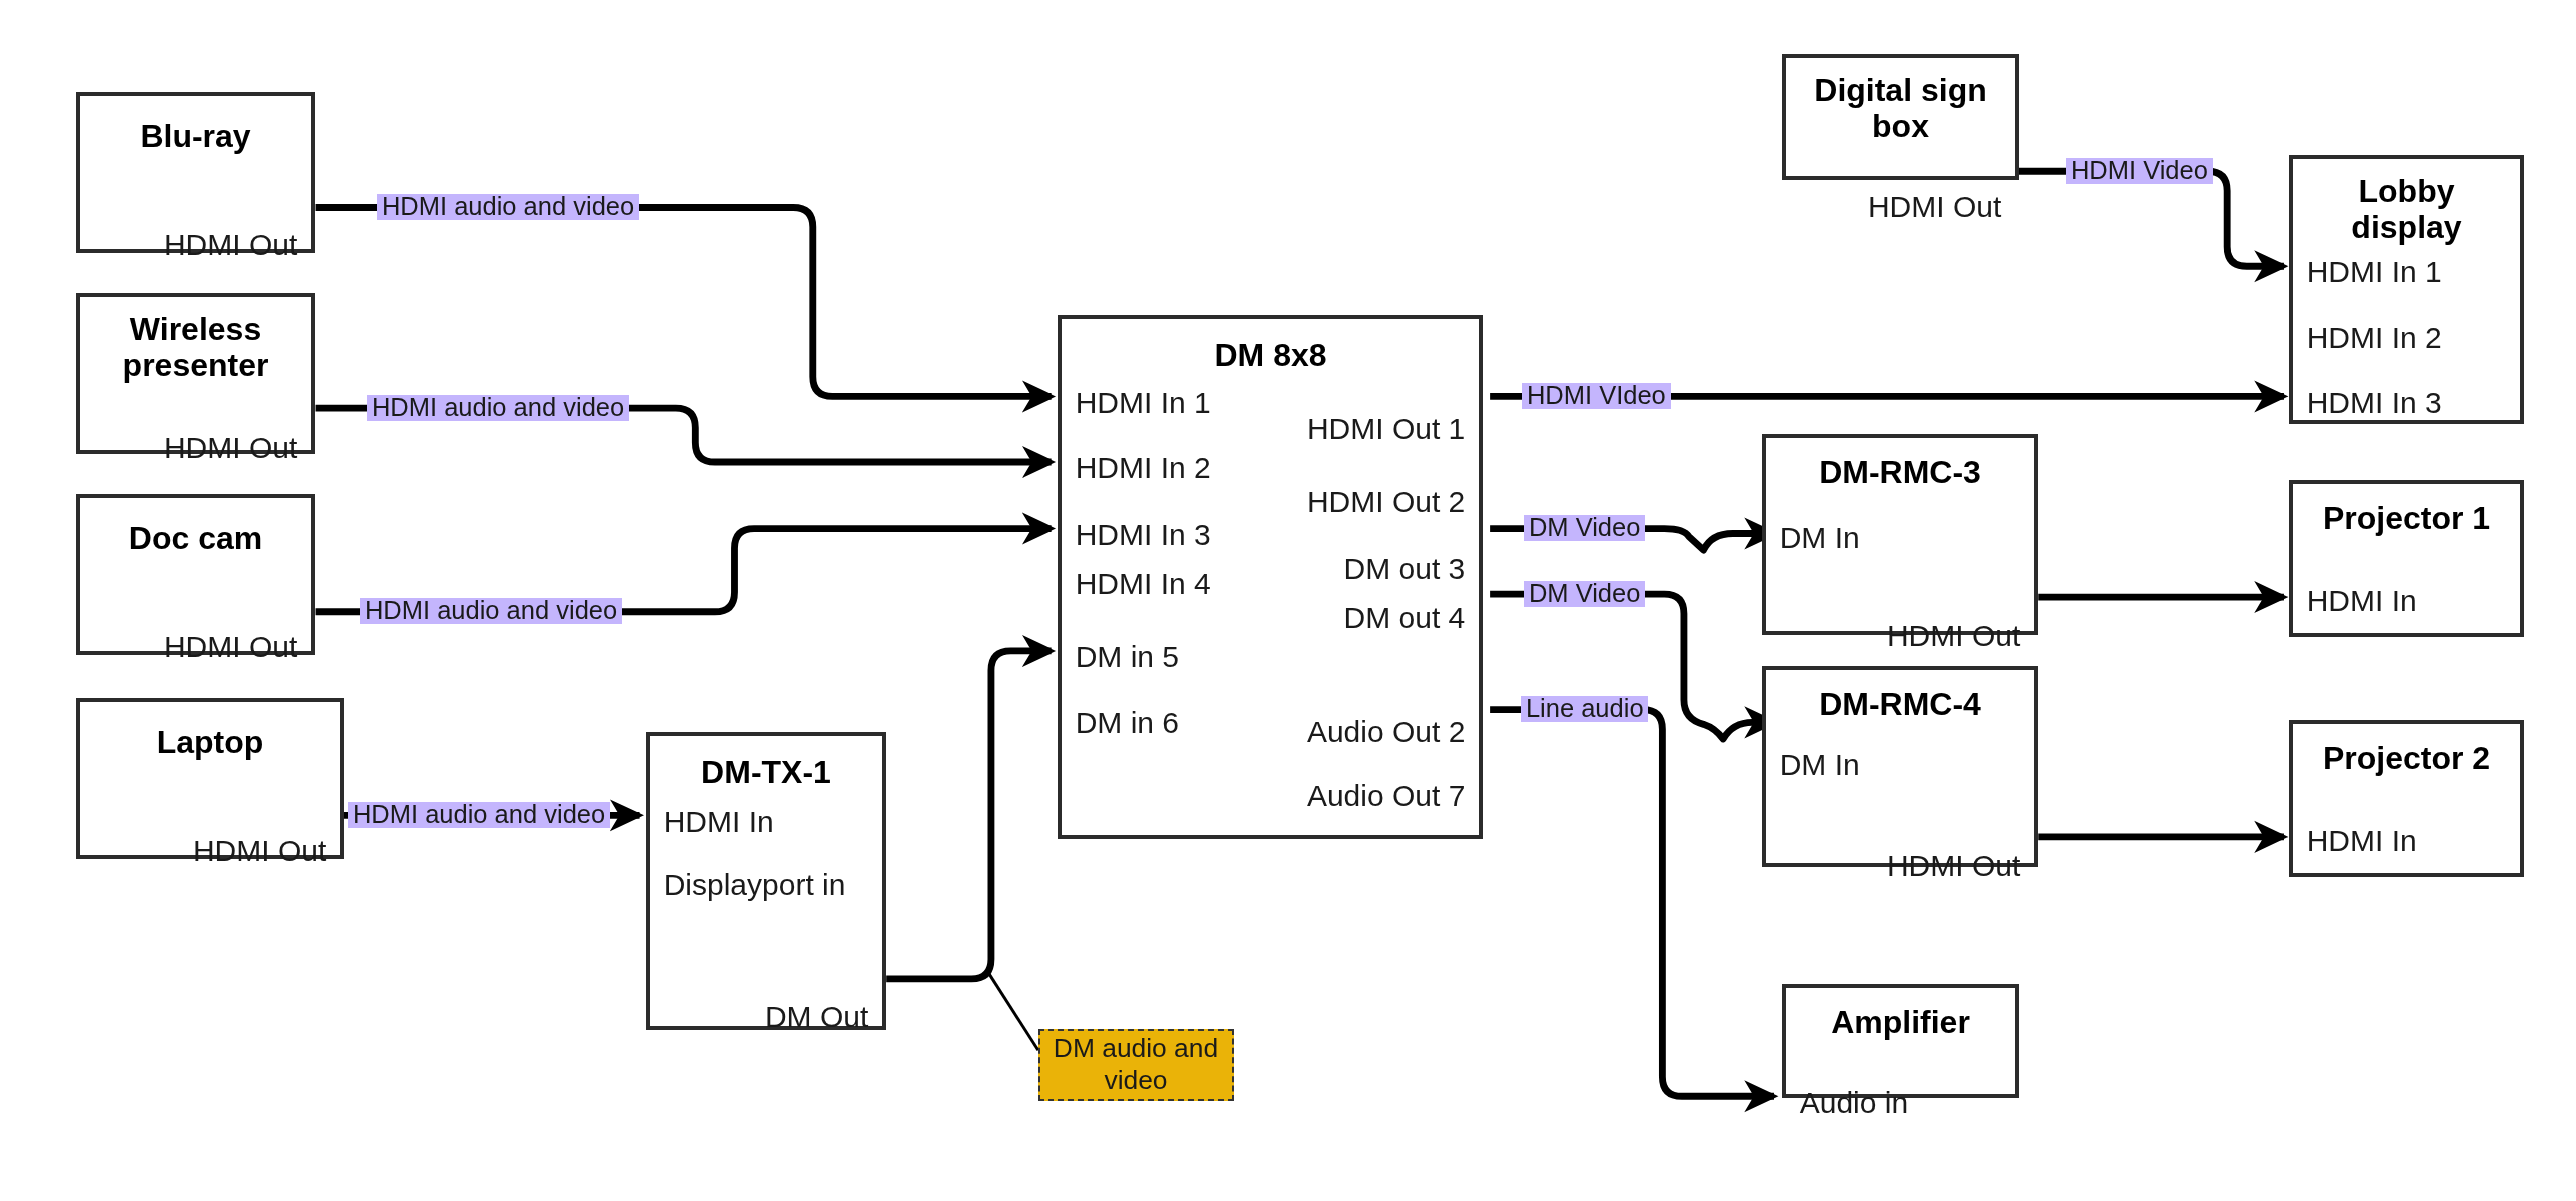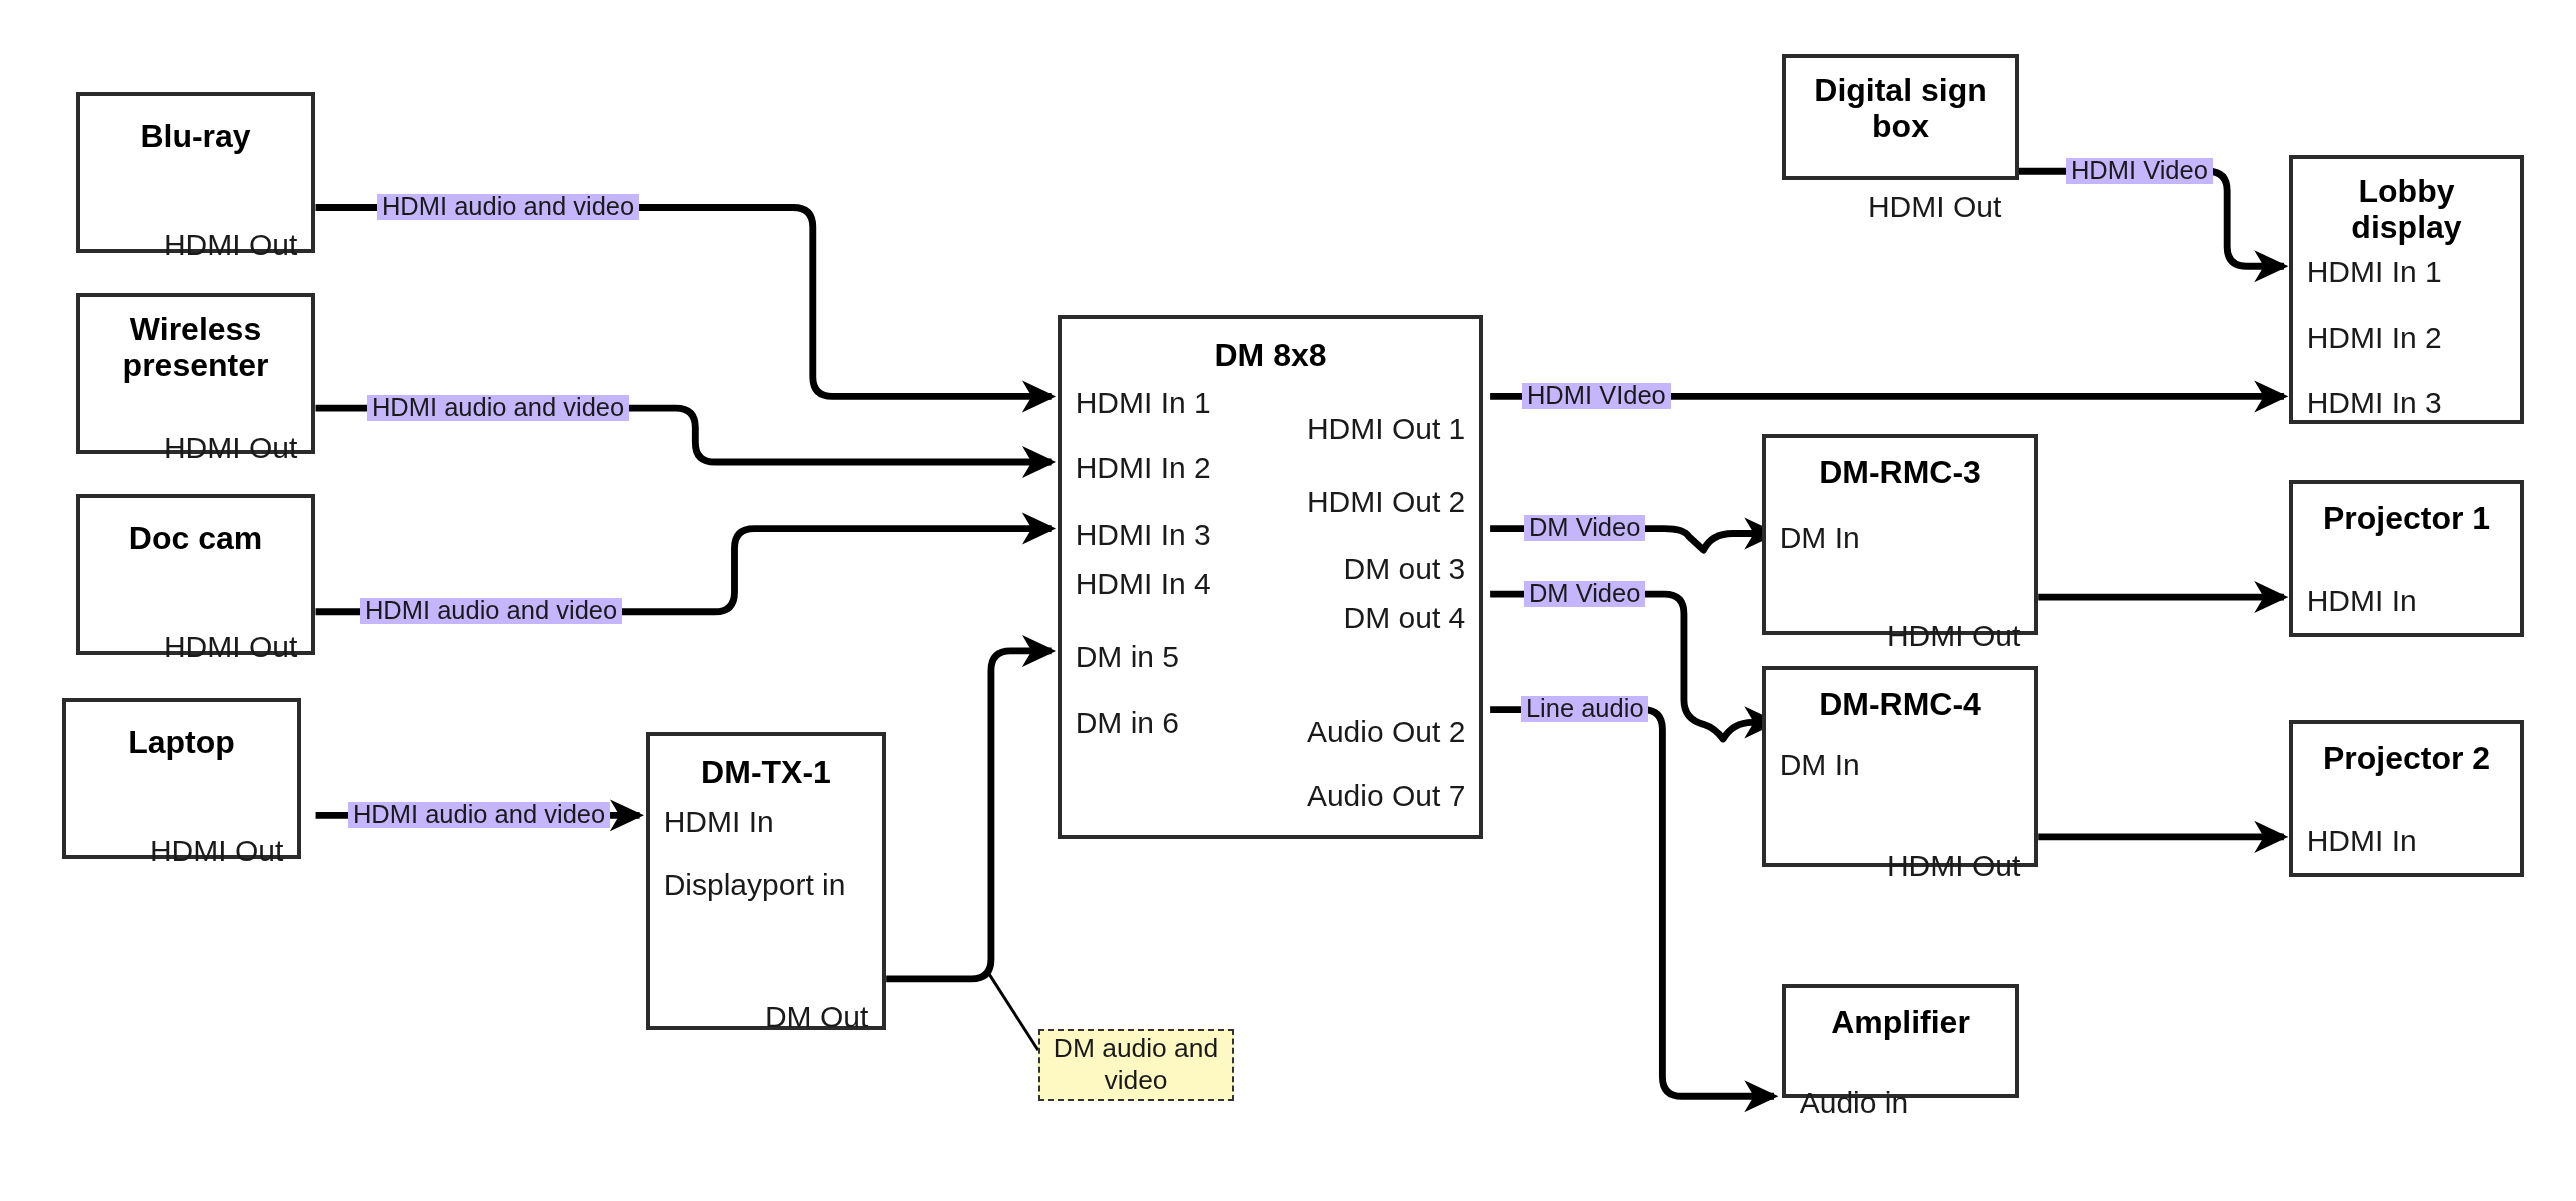--- a/index.html
+++ b/index.html
@@ -64,21 +64,21 @@
     color: #1a1a1a;
     background: #c4b5fd;
     white-space: nowrap;
     padding: 0 4.9px;
     line-height: 1;
   }
   .callout {
     position: absolute;
     box-sizing: border-box;
     border: 2.9px dashed #333333;
-    background: #fef9c3;
+    background: #eab308;
     display: flex;
     align-items: center;
     justify-content: center;
     text-align: center;
     font-size: 26.4px;
     color: #1a1a1a;
     line-height: 1.2;
     white-space: pre-line;
   }
 </style>
@@ -130,21 +130,21 @@
     <div class="node-title" style="top:13.7px;">Wireless
 presenter</div>
     <div class="port right" style="right:13.7px; top:100px;">HDMI Out</div>
   </div>
 
   <div class="node" style="left:76px; top:494px; width:239px; height:161px;">
     <div class="node-title" style="top:21.5px;">Doc cam</div>
     <div class="port right" style="right:13.7px; top:98px;">HDMI Out</div>
   </div>
 
-  <div class="node" style="left:62px; top:698px; width:239px; height:161px;padding-left:28px;">
+  <div class="node" style="left:76px; top:698px; width:268px; height:161px;padding-left:28px;">
     <div class="node-title" style="top:21.5px;">Laptop</div>
     <div class="port right" style="right:13.7px; top:98px;">HDMI Out</div>
   </div>
 
   <div class="node" style="left:646px; top:732px; width:240px; height:298px;">
     <div class="node-title" style="top:17.6px;">DM-TX-1</div>
     <div class="port left" style="left:13.7px; top:69px;">HDMI In</div>
     <div class="port left" style="left:13.7px; top:132px;">Displayport in</div>
     <div class="port right" style="right:13.7px; top:230px;">DM Out</div>
   </div>

